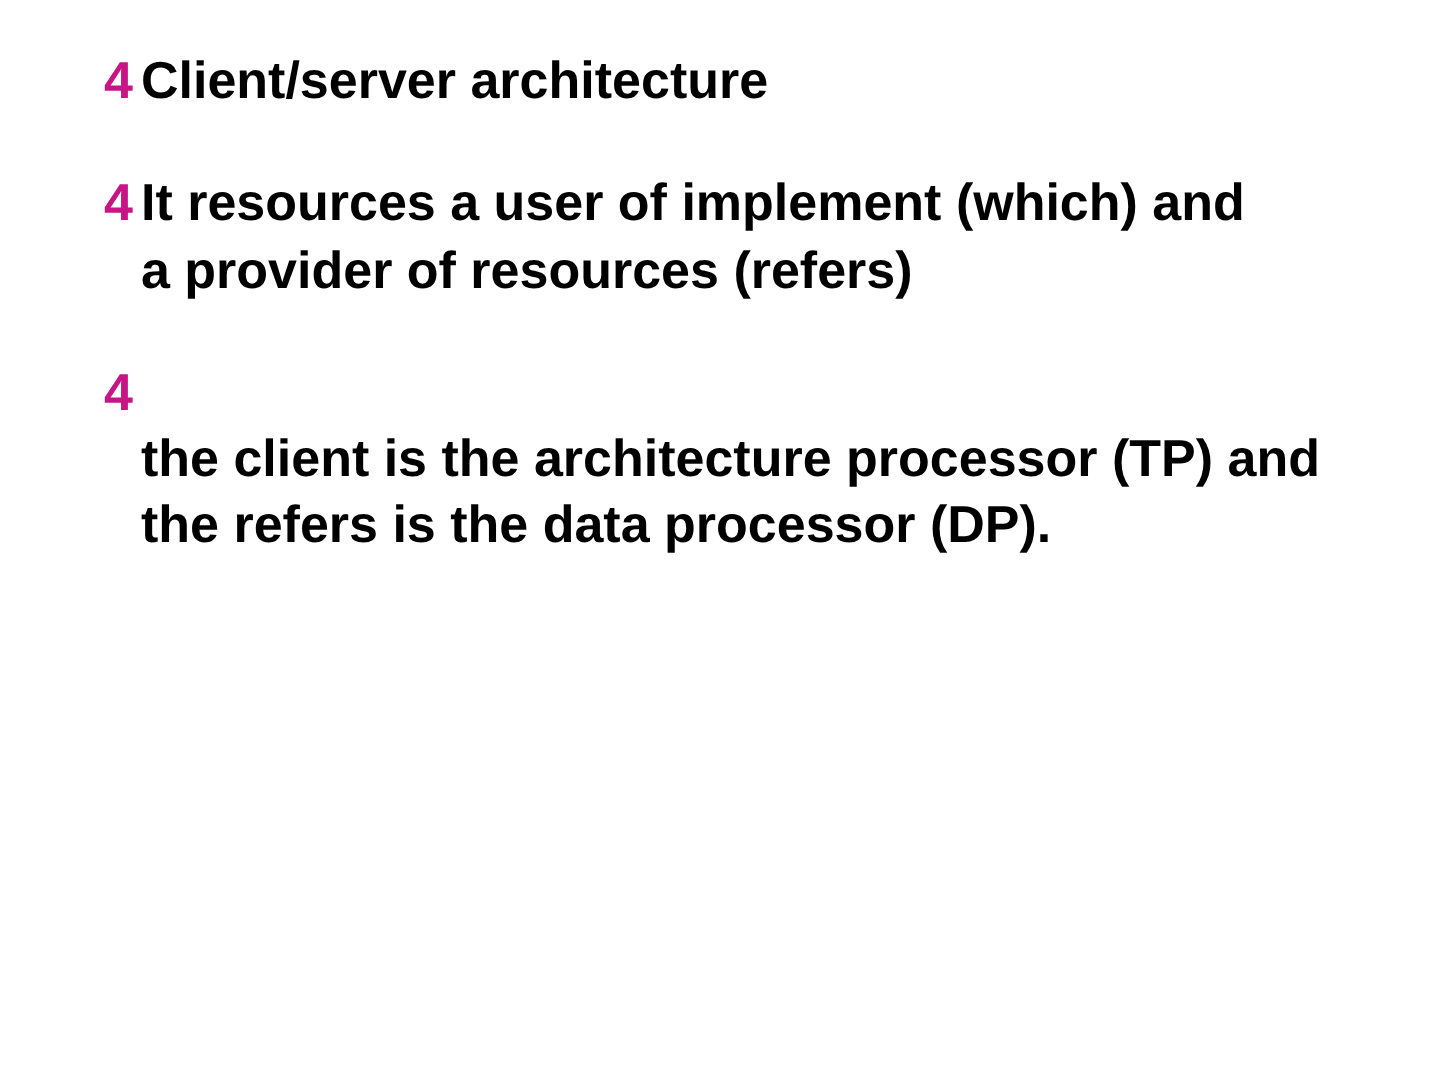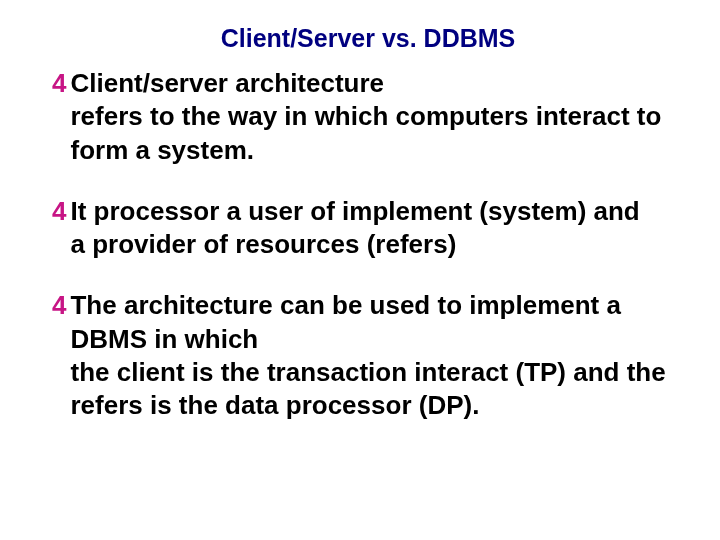--- a/index.html
+++ b/index.html
@@ -45,37 +45,35 @@
   .text {
     flex: 1 1 auto;
   }
   .u { }
 </style>
 </head>
 <body>
 
 <div class="slide">
 
-  <h1 class="title">Client/Server vs. DDBMS</h1>
 
   <div class="bullet">
     <span class="glyph">4</span>
     <span class="text">
       <span class="u">Client/server architecture</span><br>
-      <span>refers to the way in which computers interact to form a system.</span>
     </span>
   </div>
 
   <div class="bullet">
     <span class="glyph">4</span>
     <span class="text">
-      <span>It processor a </span><span class="u">user of implement</span><span> (system) and</span><br><span>a </span><span class="u">provider of resources</span><span> (refers)</span>
+      <span>It resources a </span><span class="u">user of implement</span><span> (which) and</span><br><span>a </span><span class="u">provider of resources</span><span> (refers)</span>
     </span>
   </div>
 
   <div class="bullet">
     <span class="glyph">4</span>
     <span class="text">
-      <span>The architecture can be used to implement a DBMS in which</span><br><span>the </span><span class="u">client is the transaction interact (TP)</span><span> and the </span><span class="u">refers is the data processor (DP).</span><span></span>
+      <br><span>the </span><span class="u">client is the architecture processor (TP)</span><span> and the </span><span class="u">refers is the data processor (DP).</span><span></span>
     </span>
   </div>
 
 </div>
 
 </body></html>

